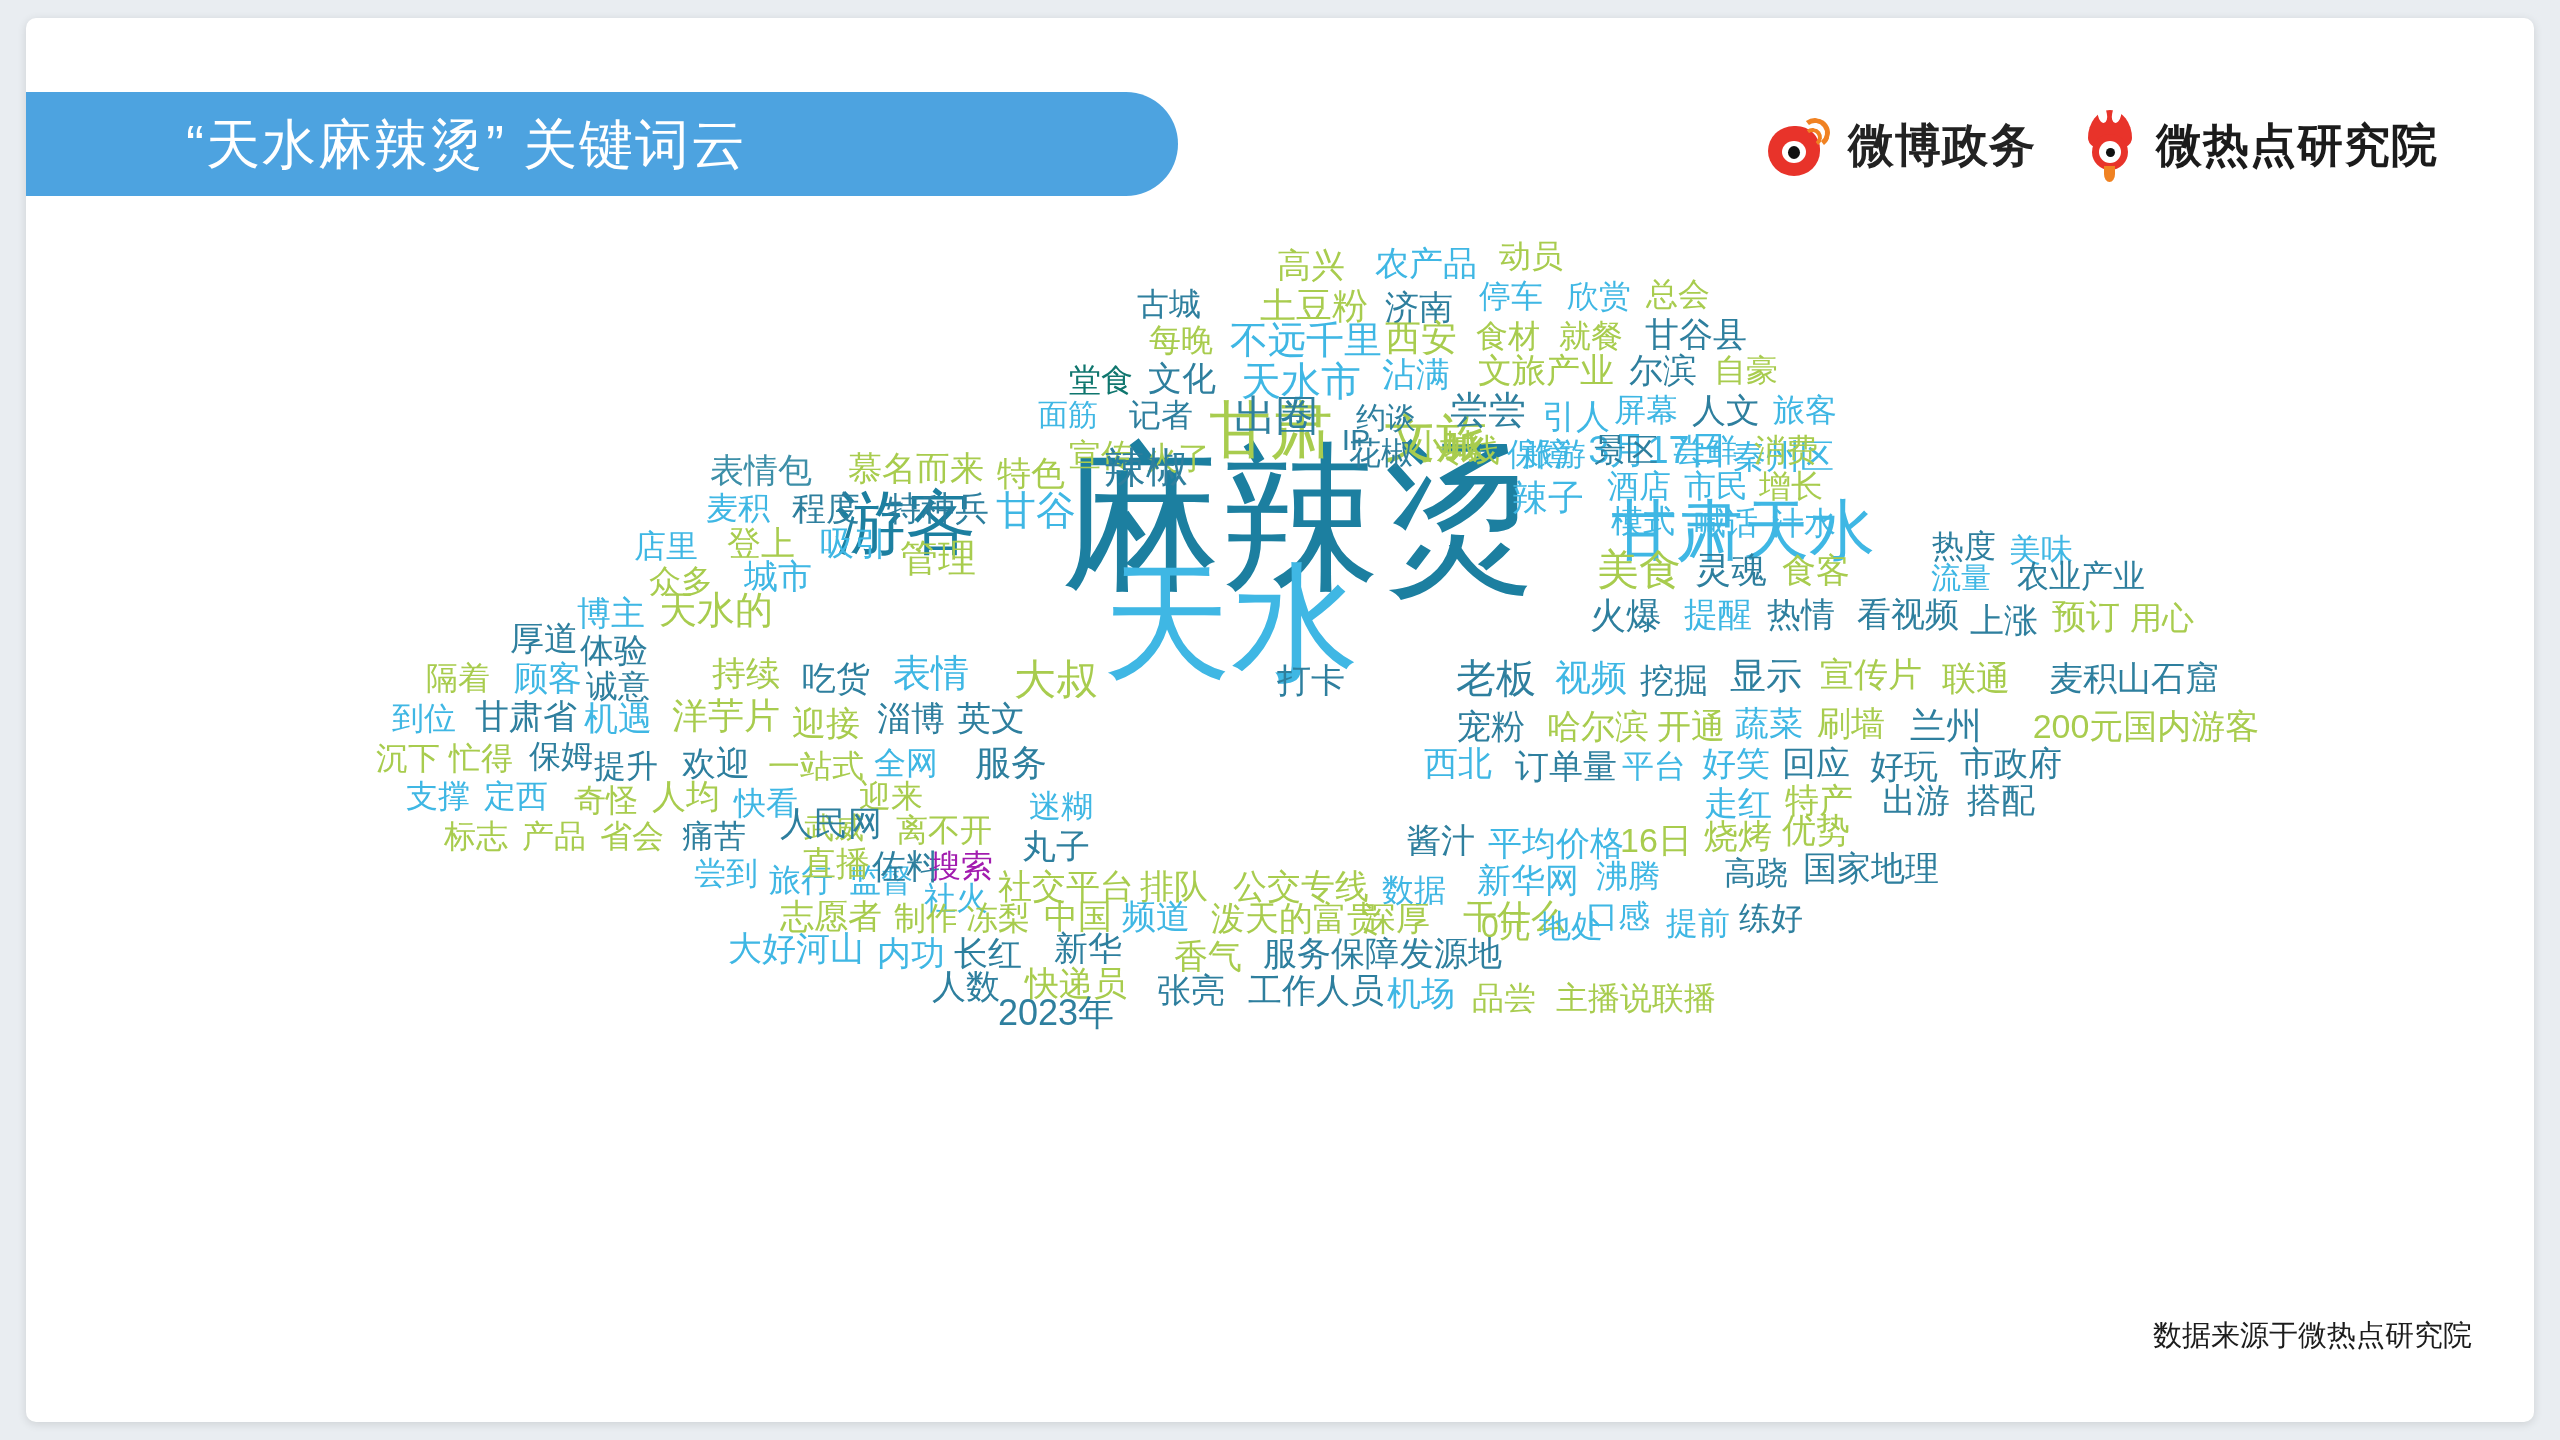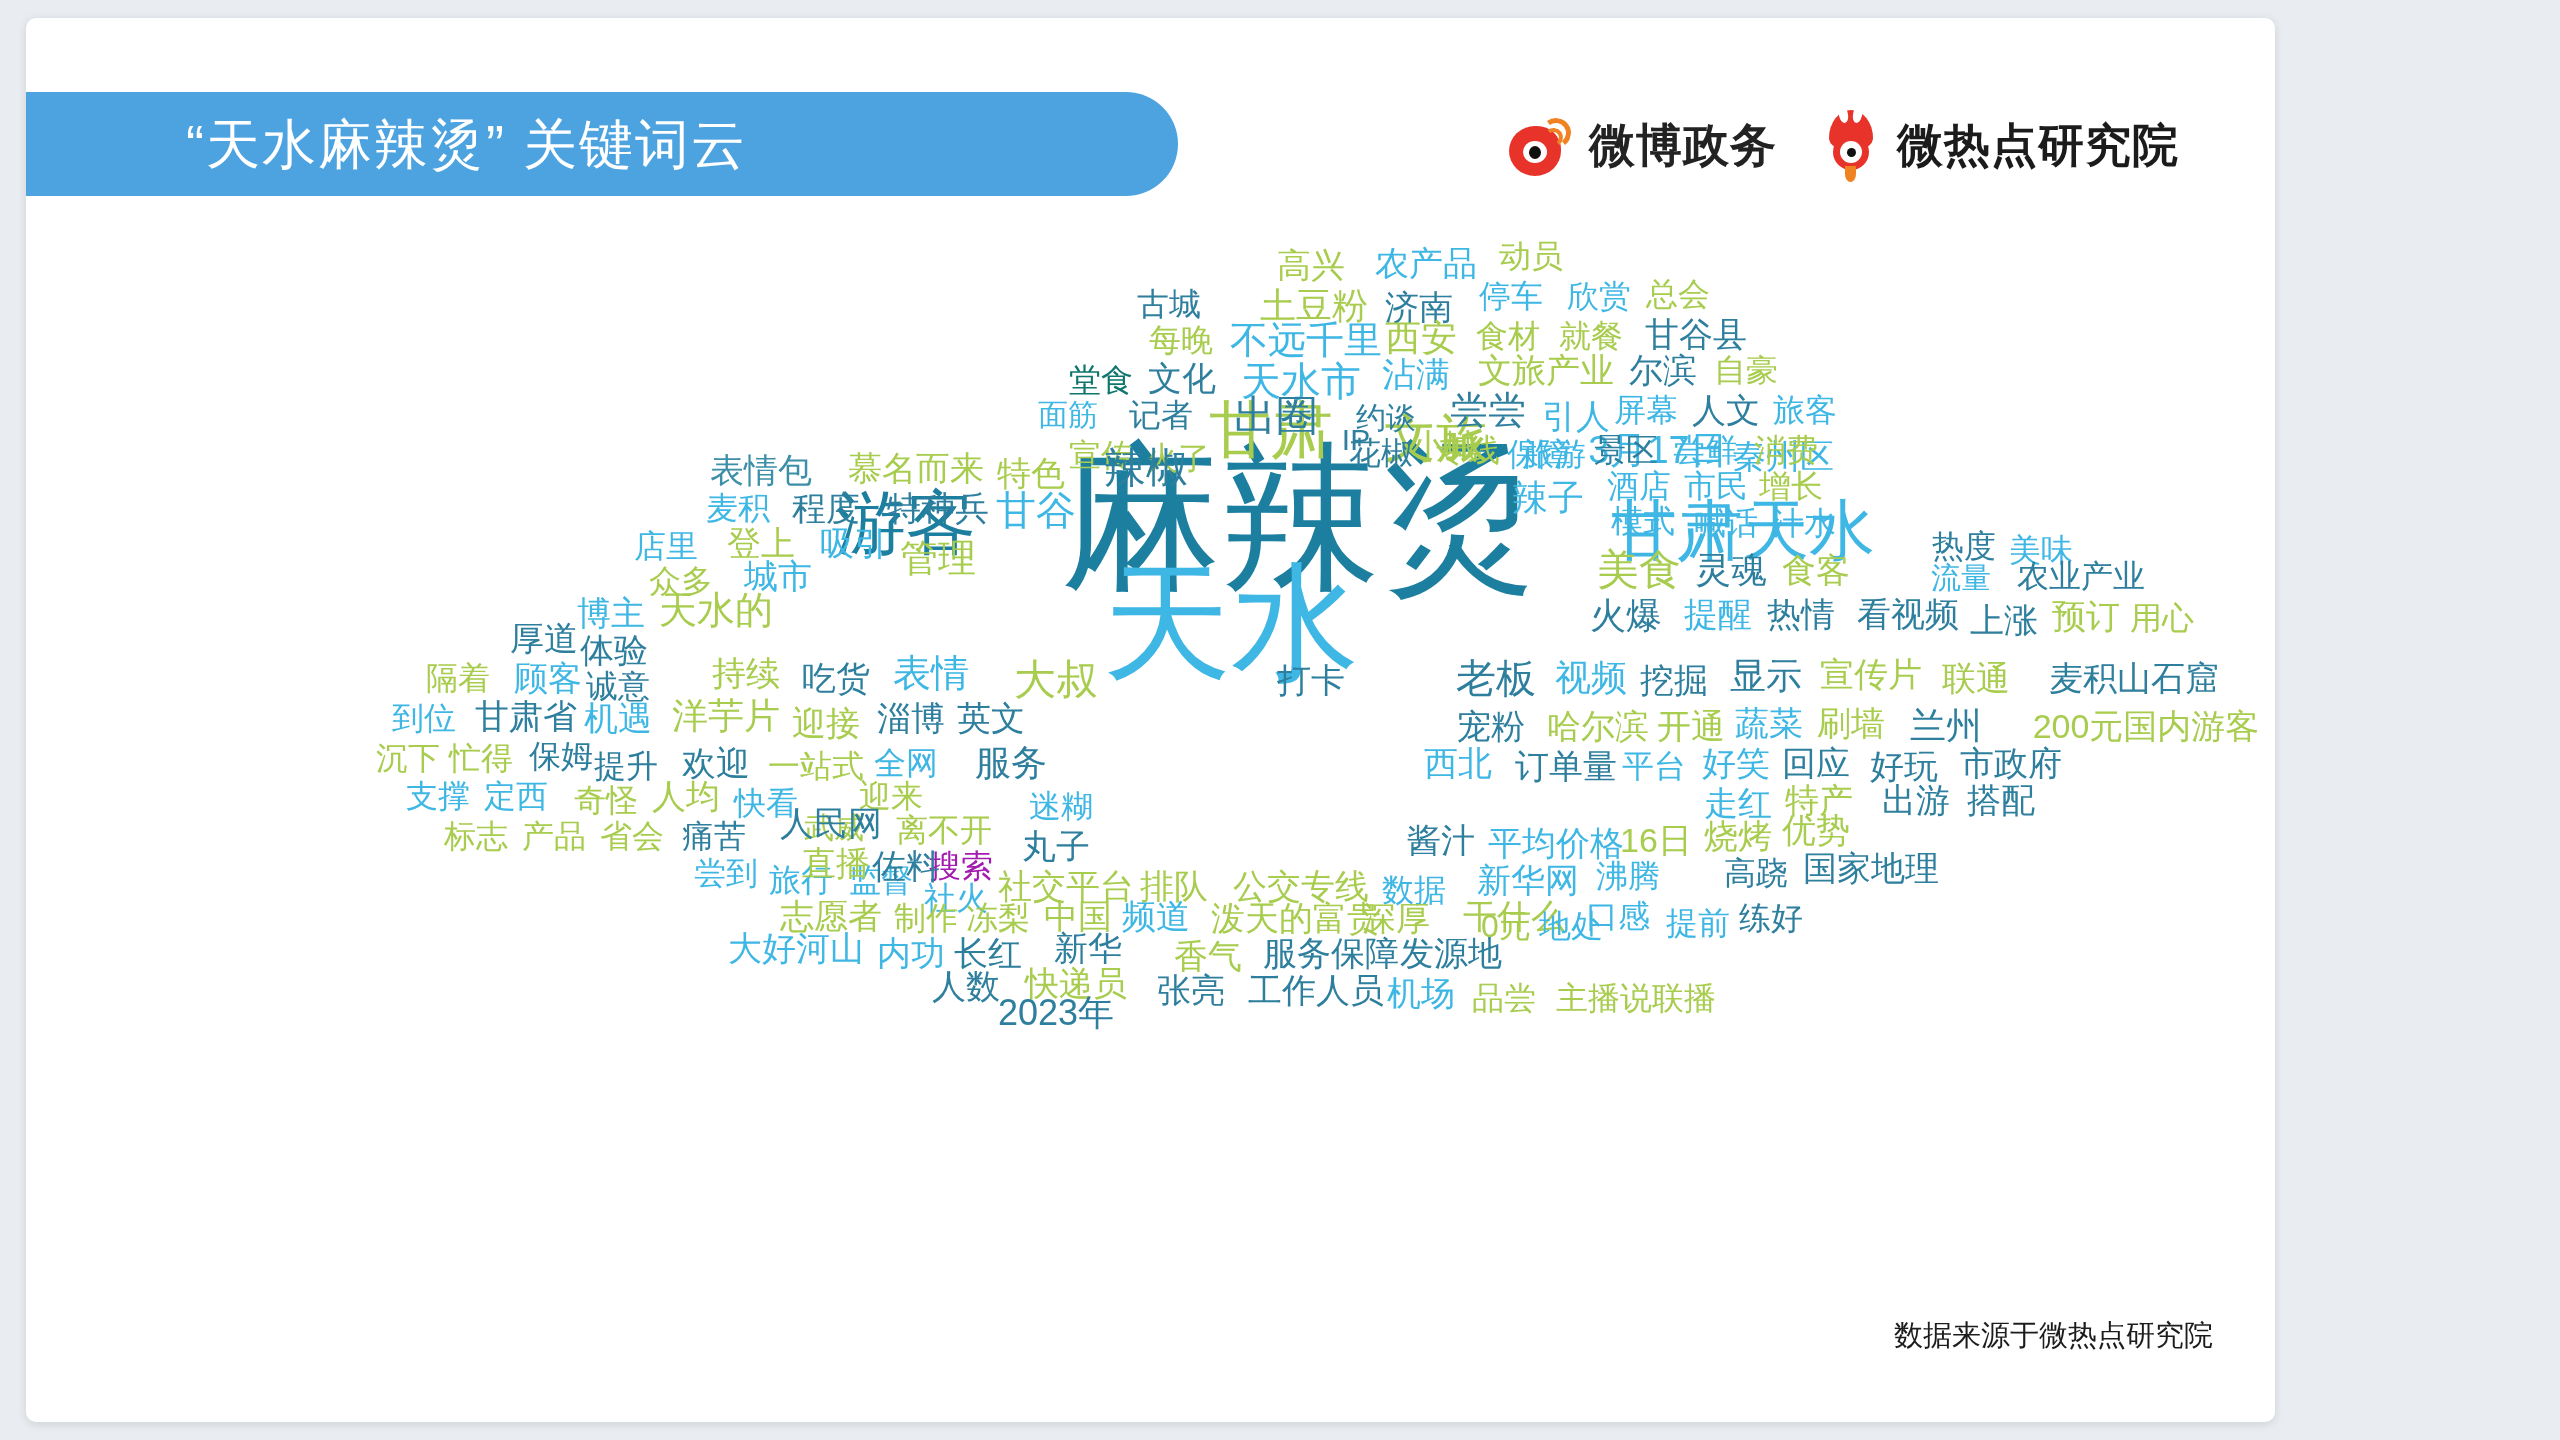--- a/index.html
+++ b/index.html
@@ -6,21 +6,21 @@
   html,body{margin:0;padding:0;}
   body{
     width:2560px;height:1440px;
     background:#e9edf1;
     font-family:"Liberation Sans","DejaVu Sans",sans-serif;
     overflow:hidden;
   }
   #slide{
     position:absolute;
     left:26px;top:18px;
-    width:2249px;height:1404px;
+    width:2508px;height:1404px;
     background:#ffffff;
     border-radius:10px;
     box-shadow:0 2px 10px rgba(0,0,0,0.12);
     overflow:hidden;
   }
   
   #header-bar{
     position:absolute;
     left:0px;top:74px;
     width:1152px;height:104px;

